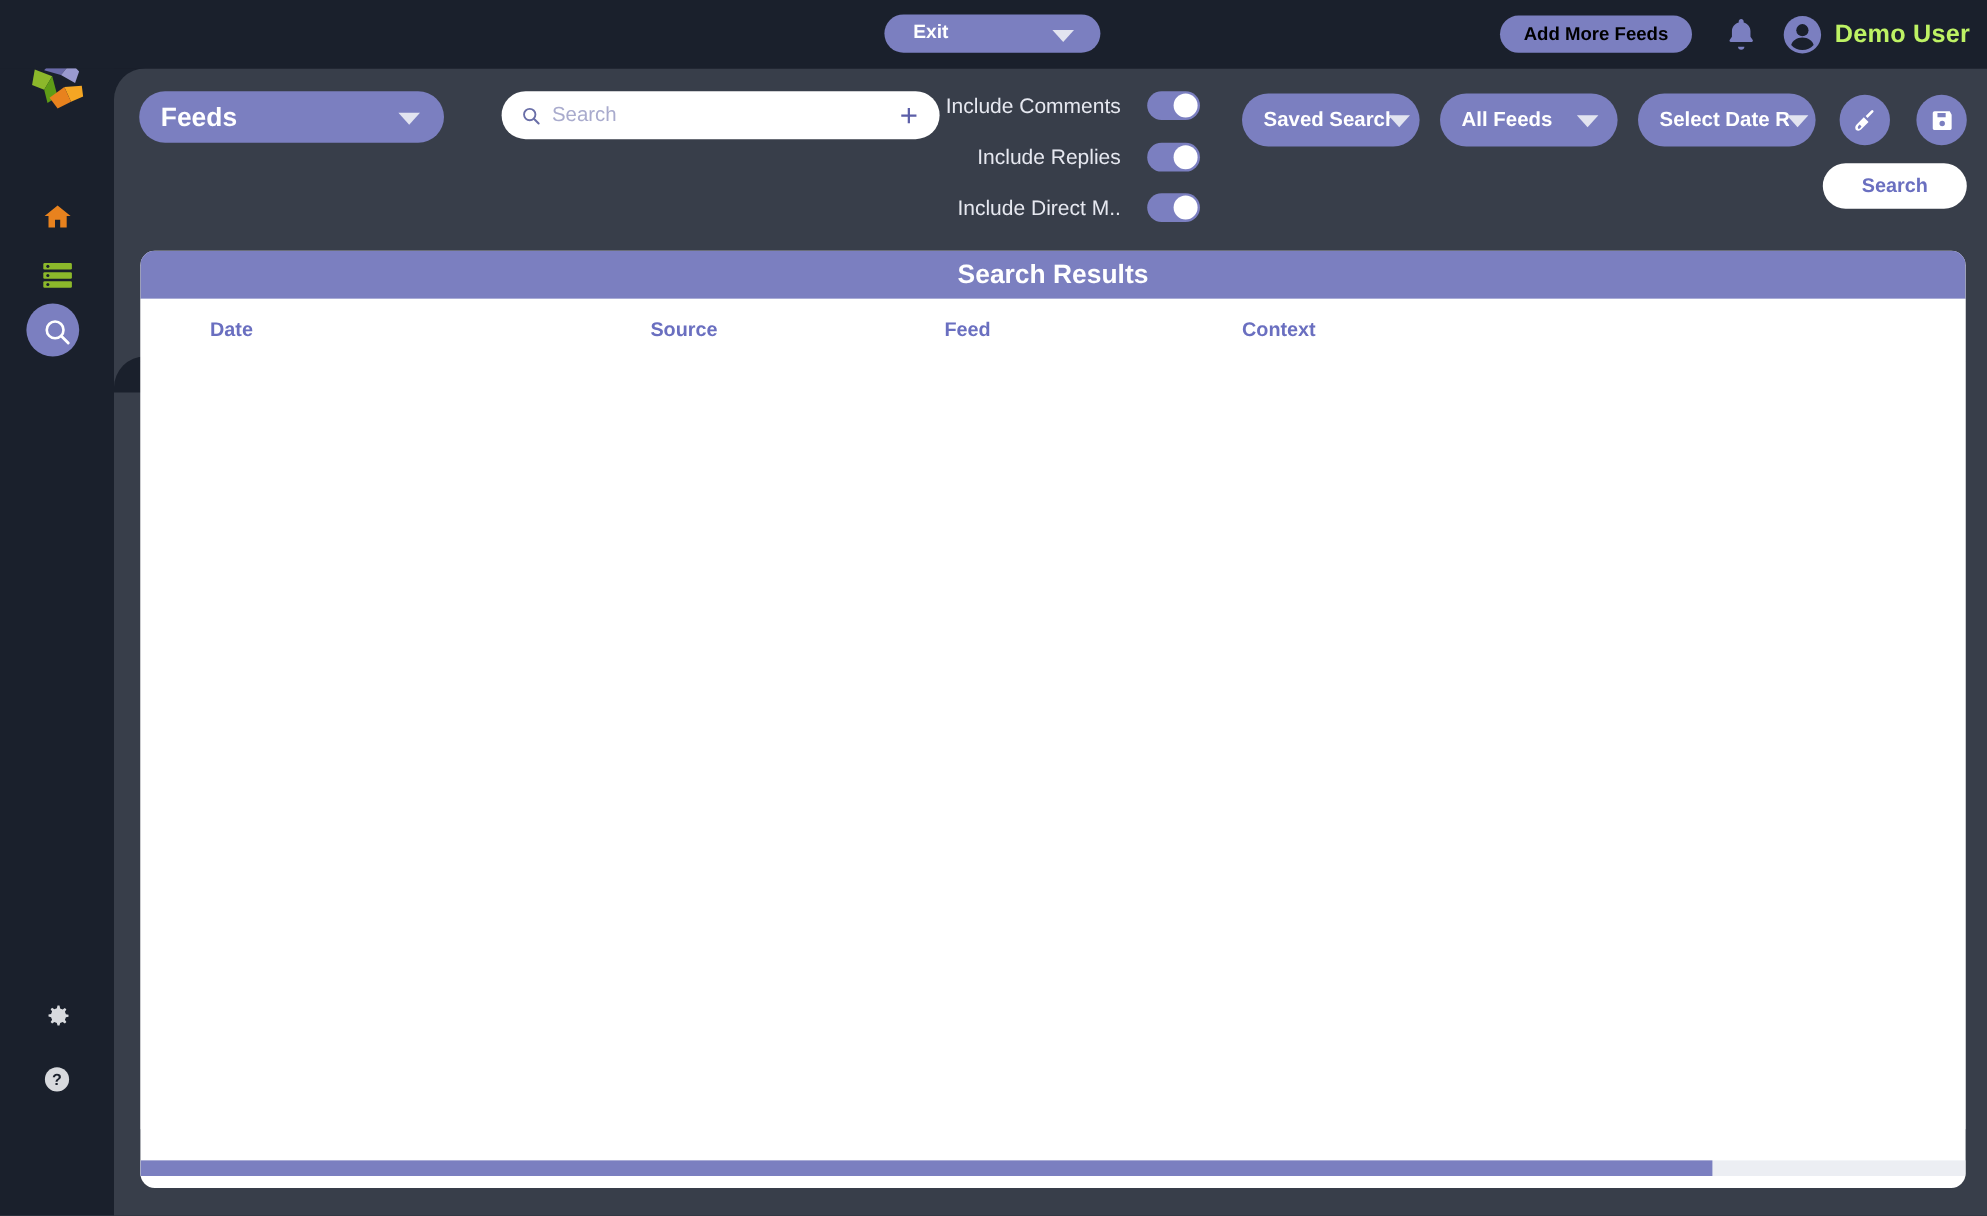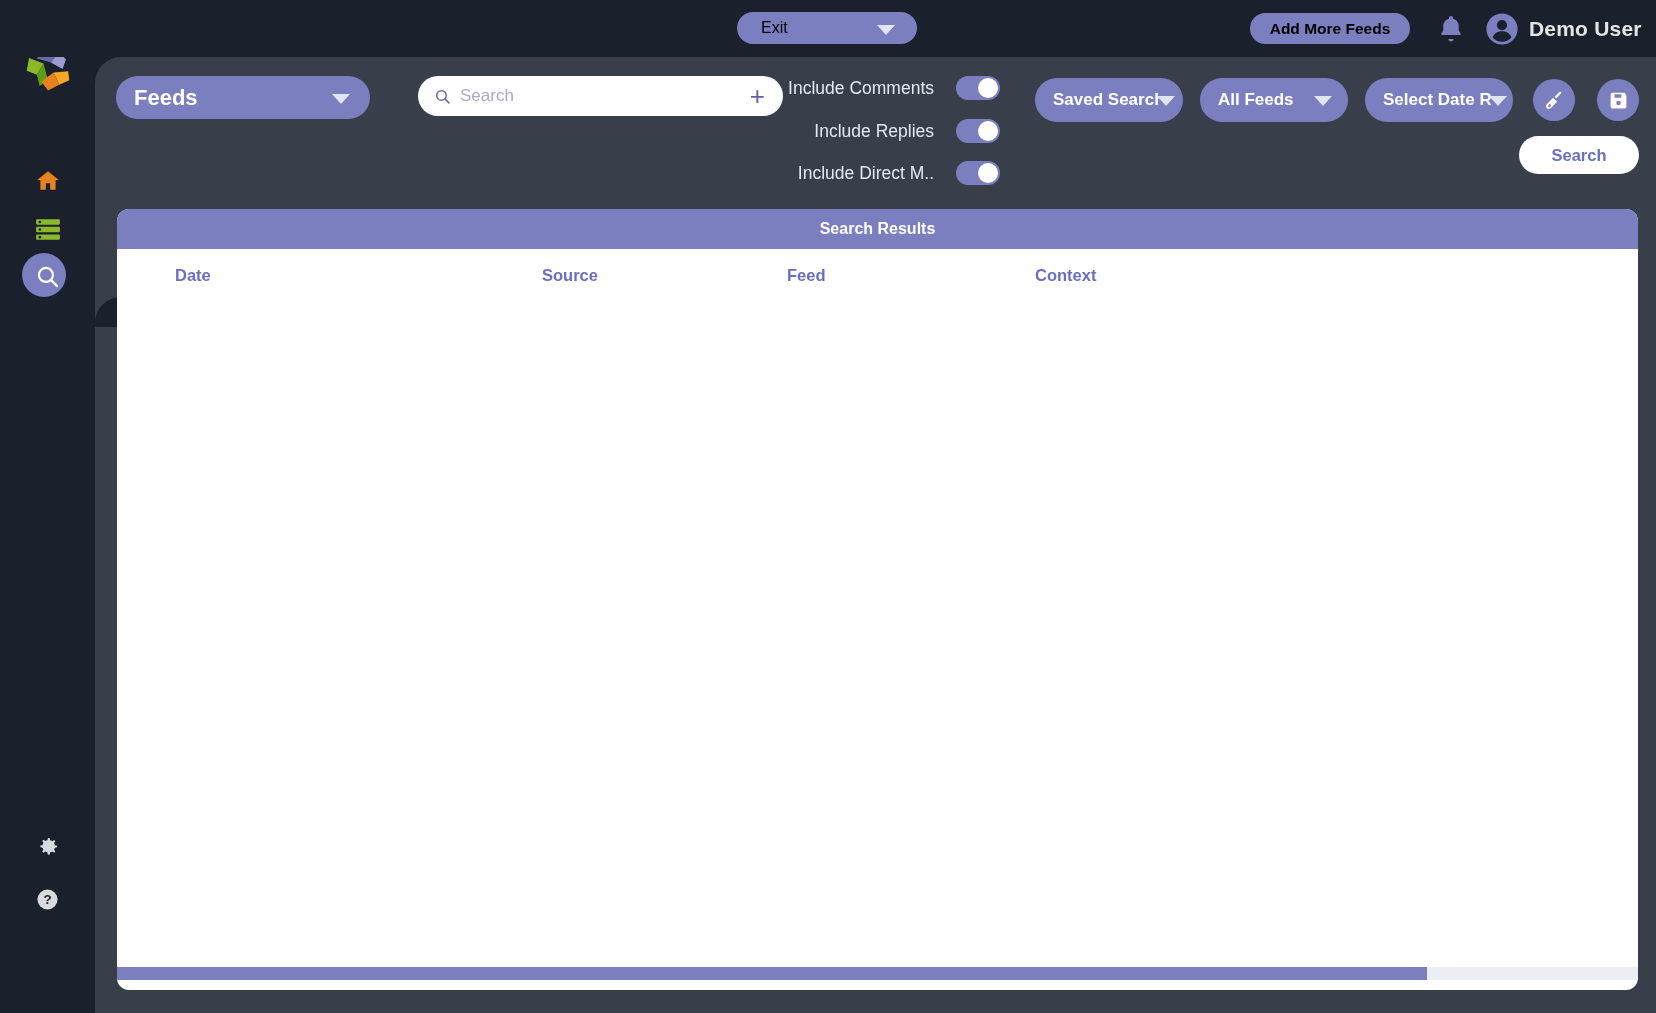--- a/index.html
+++ b/index.html
@@ -13,21 +13,21 @@
   #app { position: relative; width: 1656px; height: 1013px; background:#1a202c; }
 
   
   .topbar {
     position: absolute; left: 0; top: 0; width: 1656px; height: 57px;
     background: #1a202c; z-index: 30;
   }
   .exit-btn {
     position: absolute; left: 737px; top: 12px; width: 180px; height: 32px;
     background: #7b7fc0; border-radius: 16px; border: none;
-    color: #000000; font-size: 16px; font-weight: normal;
+    color: #ffffff; font-size: 16px; font-weight: bold;
     text-align: left; padding-left: 24px; line-height: 32px;
     cursor: pointer; font-family: "Liberation Sans", sans-serif;
   }
   .exit-caret {
     position: absolute; right: 22px; top: 13px;
     width: 0; height: 0; border-left: 9px solid transparent;
     border-right: 9px solid transparent; border-top: 10px solid #e2e4f0;
   }
   .add-feeds-btn {
     position: absolute; left: 1250px; top: 13px; width: 160px; height: 31px;
@@ -38,21 +38,21 @@
   .bell-wrap {
     position: absolute; left: 1435px; top: 13px; width: 32px; height: 32px;
     cursor: pointer;
   }
   .user-wrap {
     position: absolute; left: 1485px; top: 10px; height: 38px;
     display: flex; align-items: center; gap: 10px; cursor: pointer;
   }
   .avatar-ic { width: 34px; height: 34px; display:block; }
   .user-name {
-    color: #e5e5e5; font-size: 21px; font-weight: bold;
+    color: #bef264; font-size: 21px; font-weight: bold;
     white-space: nowrap; letter-spacing: .2px;
   }
 
   
   .sidebar {
     position: absolute; left: 0; top: 0; width: 95px; height: 1013px;
     background: #1a202c; z-index: 20;
   }
   .logo {
     position: absolute; left: 20px; top: 38px; width: 56px; height: 60px;
@@ -180,21 +180,21 @@
 
   
   .results-panel {
     position: absolute; left: 117px; top: 209px;
     width: 1521px; height: 781px;
     background: #ffffff; border-radius: 12px; overflow: hidden;
   }
   .results-header {
     height: 40px; background: #7b7fc0;
     display: flex; align-items: center; justify-content: center;
-    color: #ffffff; font-size: 16px; font-weight: bold;
+    color: #ffffff; font-size: 22px; font-weight: bold;
   }
   .results-table-head {
     display: flex; height: 52px; align-items: center;
     padding-left: 17px; background: #ffffff;
   }
   .th {
     color: #6a6fc0; font-size: 16.5px; font-weight: bold;
   }
   .th.c0 { width: 367px; margin-left: 41px; }
   .th.c1 { width: 245px; }

